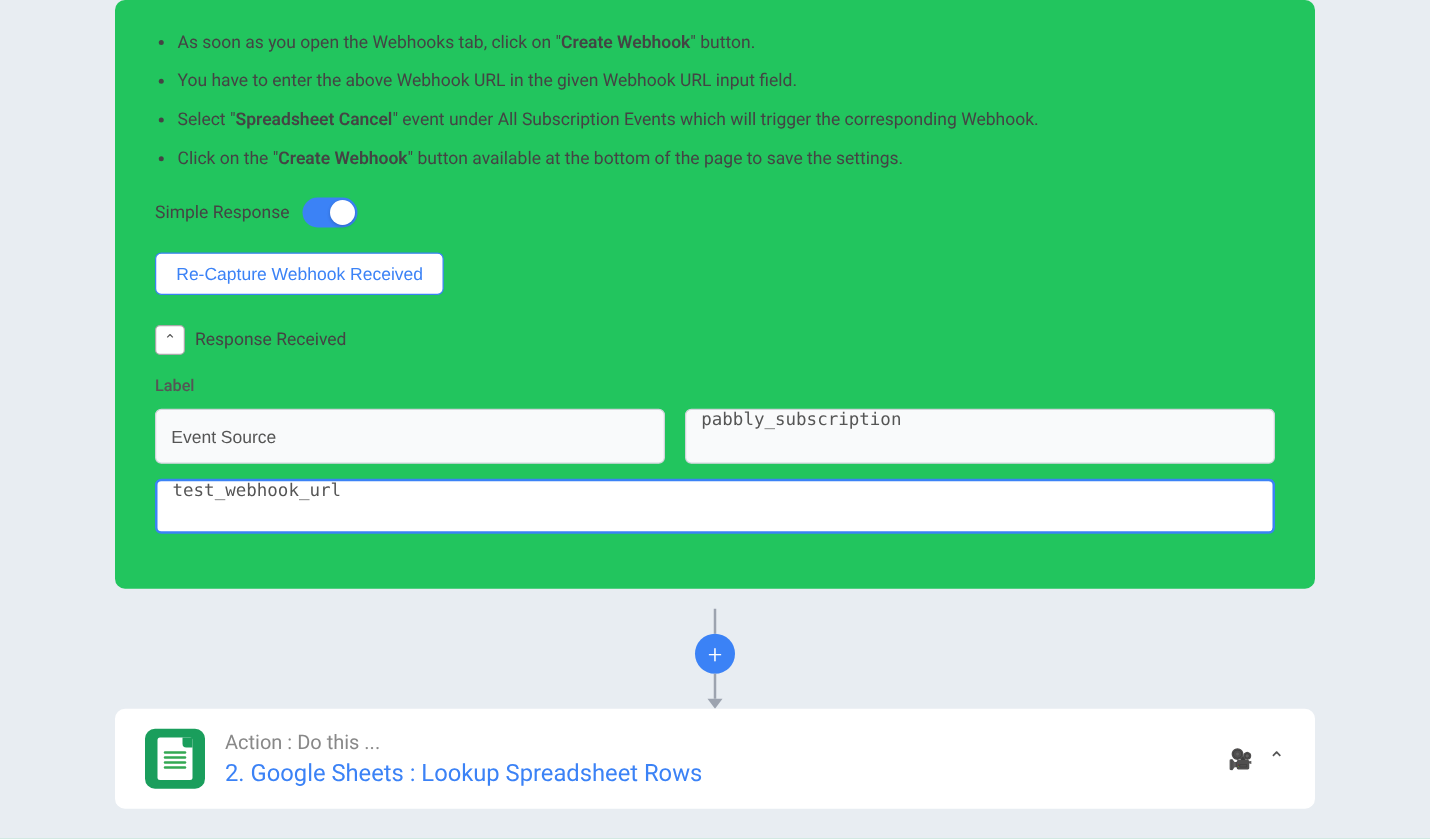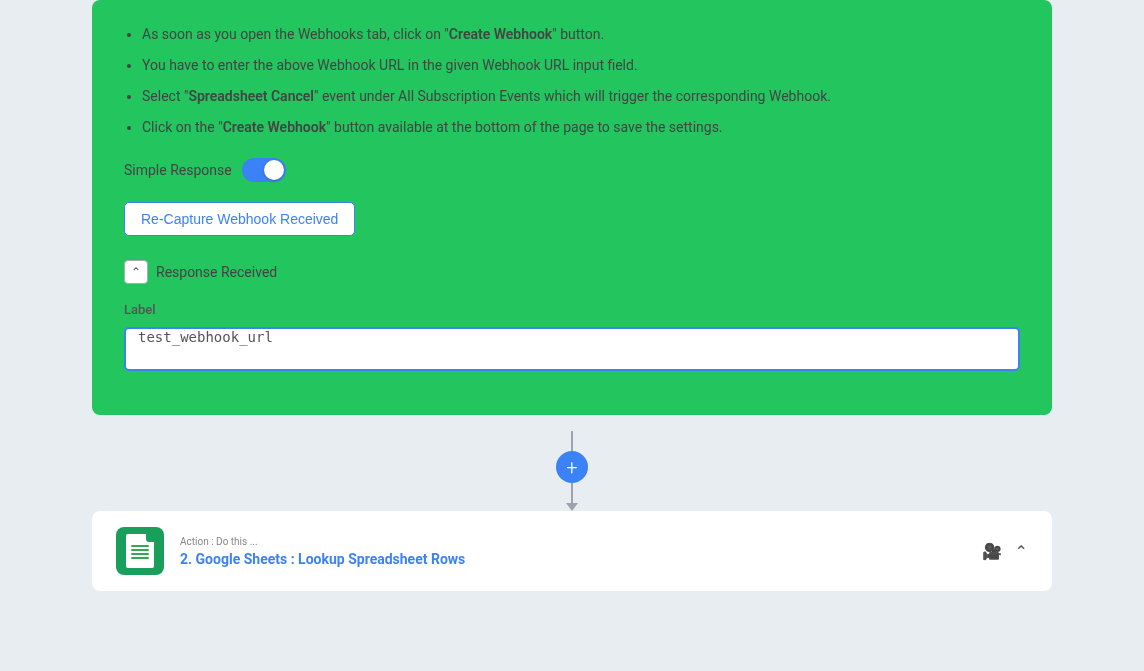--- a/index.html
+++ b/index.html
@@ -279,28 +279,28 @@
       background: #34a853;
       margin-bottom: 2px;
       border-radius: 1px;
     }
 
     .gs-text-block {
       flex: 1;
     }
 
     .gs-action-label {
-      font-size: 10px;
+      font-size: 16px;
       color: #888;
       margin-bottom: 4px;
     }
 
     .gs-main-label {
-      font-size: 14px;
-      font-weight: 700;
+      font-size: 19px;
+      font-weight: 400;
       color: #333;
     }
 
     .gs-main-label span {
       color: #3b82f6;
     }
 
     .gs-controls {
       display: flex;
       align-items: center;
@@ -357,20 +357,24 @@
       </div>
       <span class="response-received-label">Response Received</span>
     </div>
 
     
     <div class="label-value-header">
       <div class="col-label-header">Label</div>
     </div>
 
     
+    <div class="field-row">
+      <input class="field-label-input" type="text" value="Event Source" readonly="" style="">
+      <textarea class="field-value-input" placeholder="pabbly_subscription" style="">pabbly_subscription</textarea>
+    </div>
 
     
     <div class="field-row">
       <textarea class="field-value-input focused" style="">test_webhook_url</textarea>
     </div>
 
   </div>
 
   <div class="connector">
     <div class="connector-line-top"></div>

